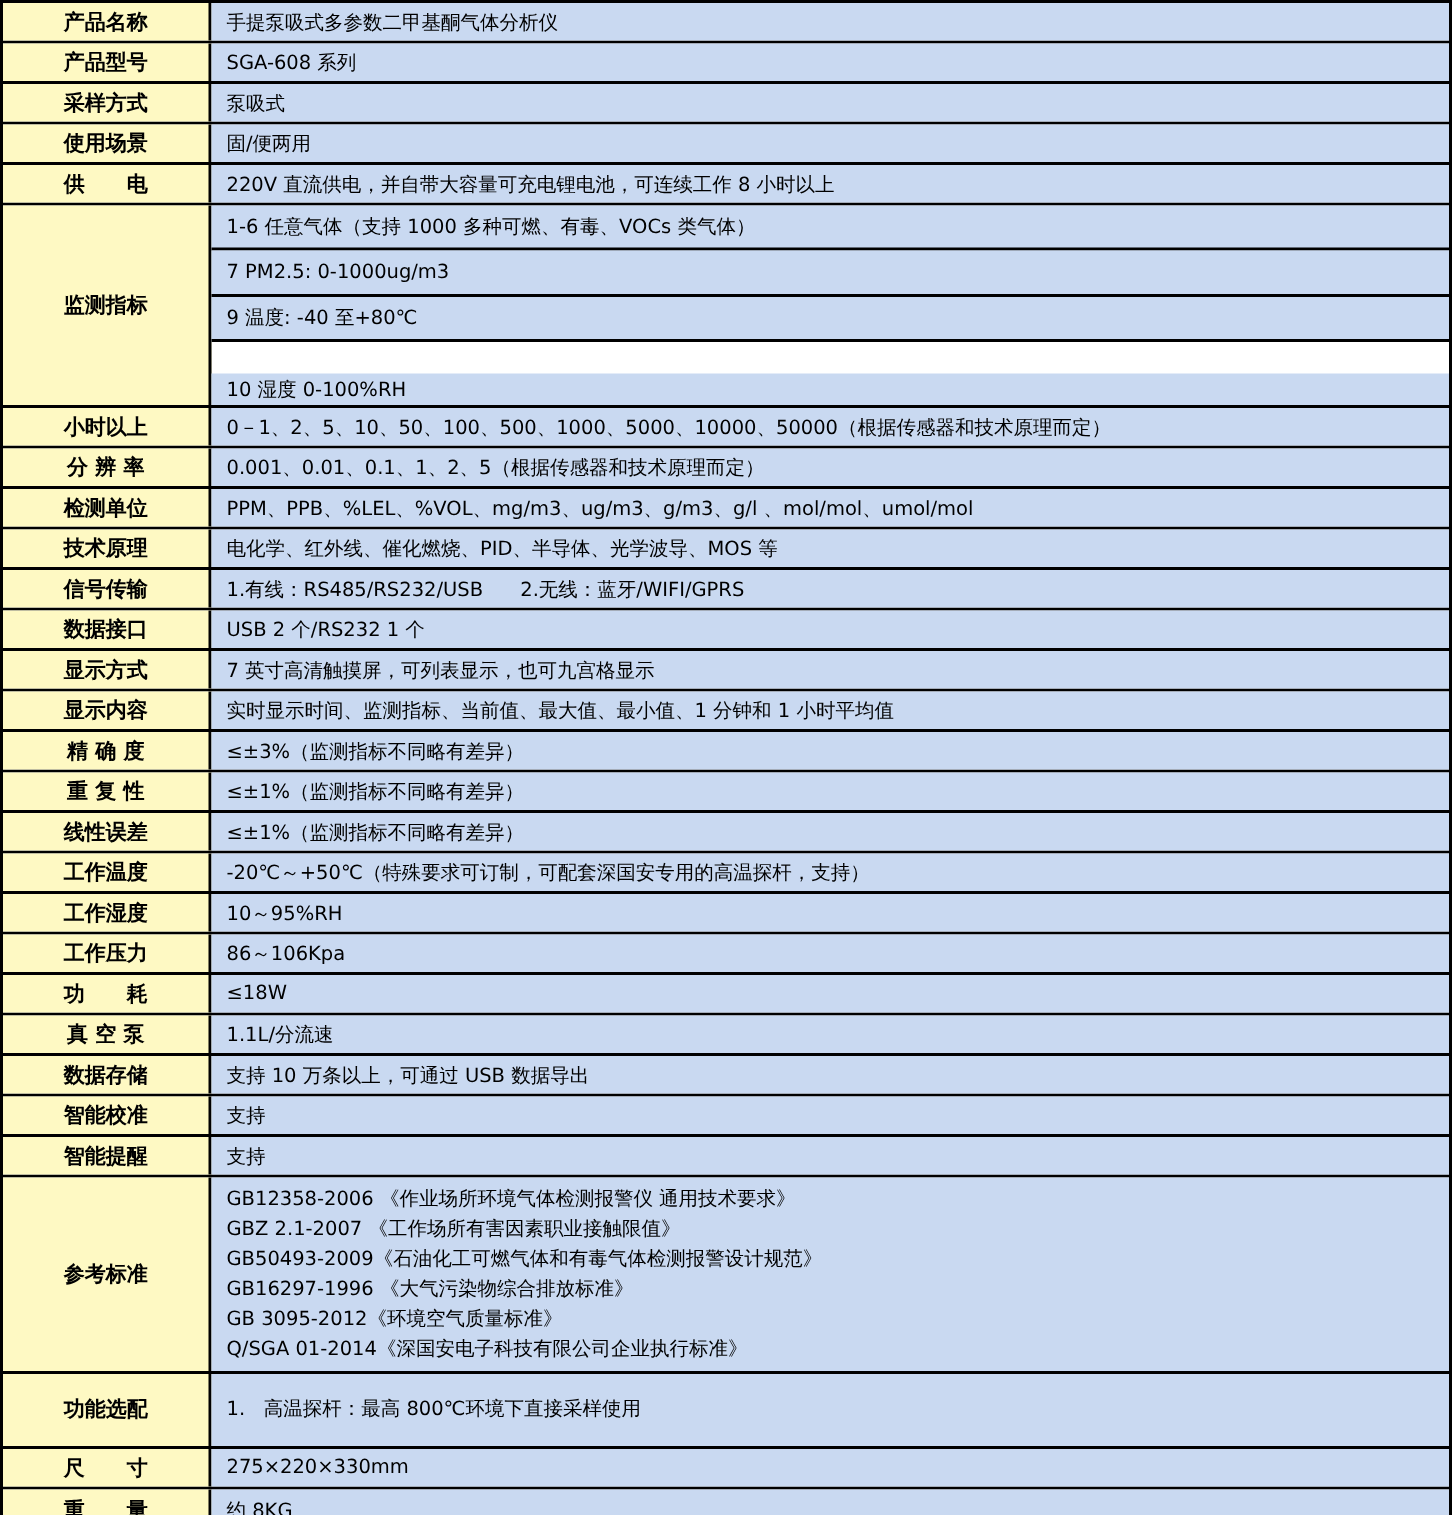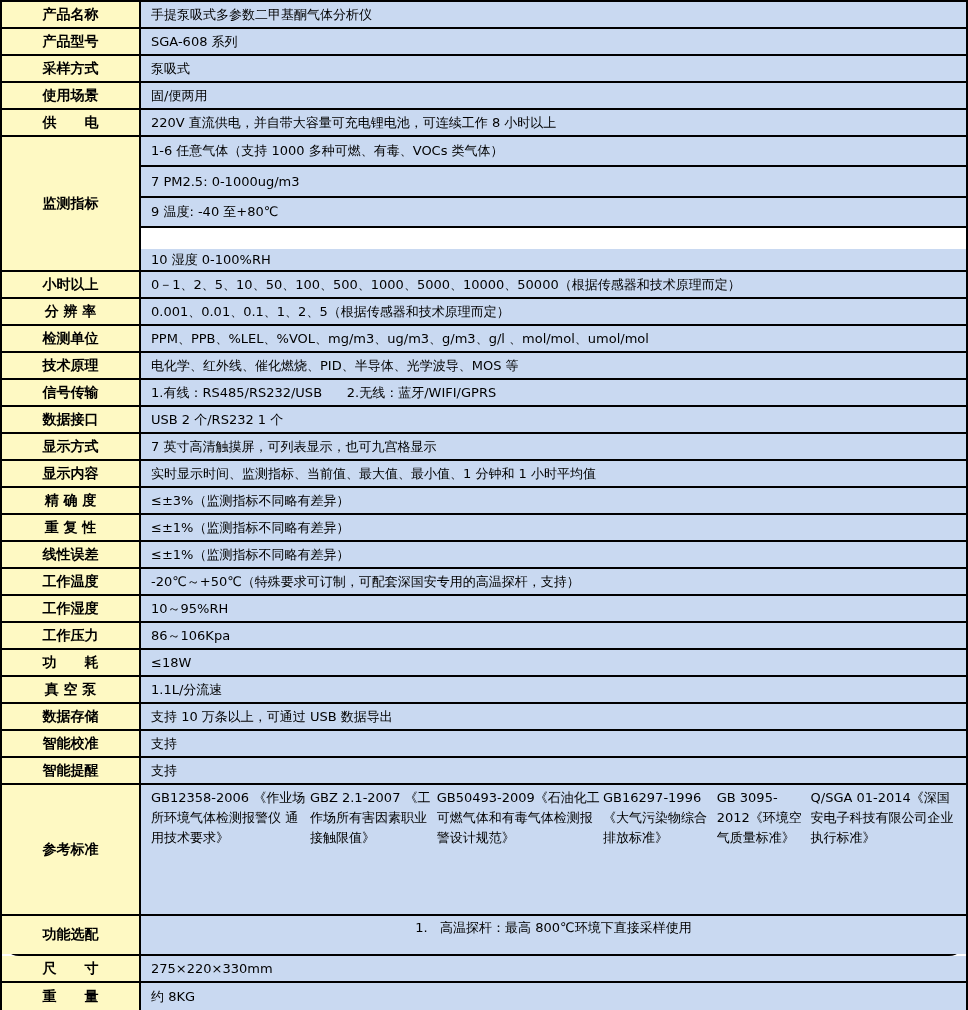--- a/index.html
+++ b/index.html
@@ -15,21 +15,21 @@
   }
   .row {
     display: flex;
     border-bottom: 2px solid #000;
     width: 100%;
   }
   .row:last-child { border-bottom: none; }
   .h27 { height: 27px; }
   .row-monitor { height: 135px; }
   .row-ref { height: 131px; }
-  .row-opt { height: 40px; border-radius: 17px; }
+  .row-opt { height: 50px; }
   .label-cell {
     width: 139px;
     flex: 0 0 139px;
     background: #fef9c3;
     border-right: 2px solid #000;
     display: flex;
     align-items: center;
     justify-content: center;
     font-weight: bold;
     font-size: 14px;
@@ -59,21 +59,21 @@
     align-items: center;
     padding: 0 10px;
     font-size: 13px;
     white-space: pre-wrap;
   }
   .sub-cell:last-child { border-bottom: none; height: 27px; margin-top: 21px; }
   .multi-cell {
     flex: 1;
     background: #C9D9F1;
     display: flex;
-    flex-direction: row;
+    flex-direction: column;
     justify-content: center;
     padding: 3px 10px;
     font-size: 13px;
   }
   .multi-line {
     line-height: 20px;
     white-space: pre-wrap;
   }
   .row-opt .multi-line { line-height: 18px; }
 </style>

